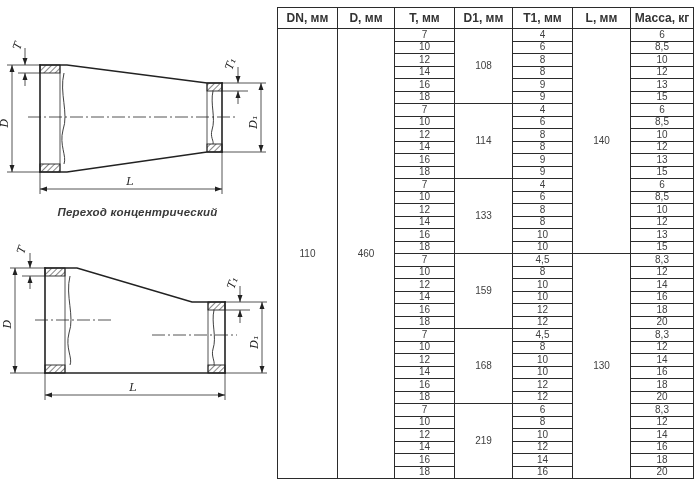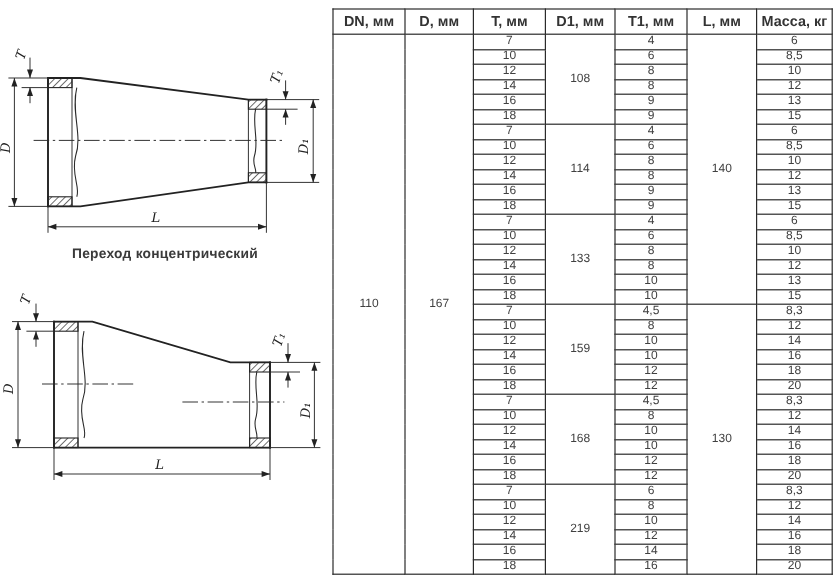--- a/index.html
+++ b/index.html
@@ -4,21 +4,21 @@
 <style>
   html,body{margin:0;padding:0;background:#fff;}
   .canvas{position:relative;width:700px;height:483px;background:#fff;overflow:hidden;
           font-family:"Liberation Sans",sans-serif;}
   
   .fig-svg{position:absolute;left:0;}
   #fig1{top:20px;}
   #fig2{top:240px;}
   .fig-caption{position:absolute;left:0;width:275px;text-align:center;
                font-size:11.5px;font-weight:600;color:#3a3a3a;letter-spacing:.2px;}
-  #cap1{top:206px;}
+  #cap1{top:206px;font-style:italic;}
   #cap2{top:419px;}
   .part{stroke:#222;stroke-width:1.6;fill:none;stroke-linecap:square;}
   .thin{stroke:#2a2a2a;stroke-width:0.8;fill:none;}
   .center{stroke:#2a2a2a;stroke-width:0.8;fill:none;stroke-dasharray:13 3 2 3;}
   .wavy{stroke:#2a2a2a;stroke-width:0.9;fill:none;}
   .arr{fill:#222;stroke:none;}
   .dimlbl{font-family:"DejaVu Serif",serif;font-style:italic;font-size:11px;fill:#222;}
   
   .spec-table{position:absolute;left:277px;top:7px;border-collapse:collapse;
               table-layout:fixed;}
@@ -172,21 +172,21 @@
           <th>T, мм</th>
           <th>D1, мм</th>
           <th>T1, мм</th>
           <th>L, мм</th>
           <th>Масса, кг</th>
         </tr>
       </thead>
     <tbody>
         <tr>
           <td rowspan="36">110</td>
-          <td rowspan="36">167</td>
+          <td rowspan="36">460</td>
           <td>7</td>
           <td rowspan="6">108</td>
           <td>4</td>
           <td rowspan="18">140</td>
           <td>6</td>
         </tr>
         <tr>
           <td>10</td>
           <td>6</td>
           <td>8,5</td>

